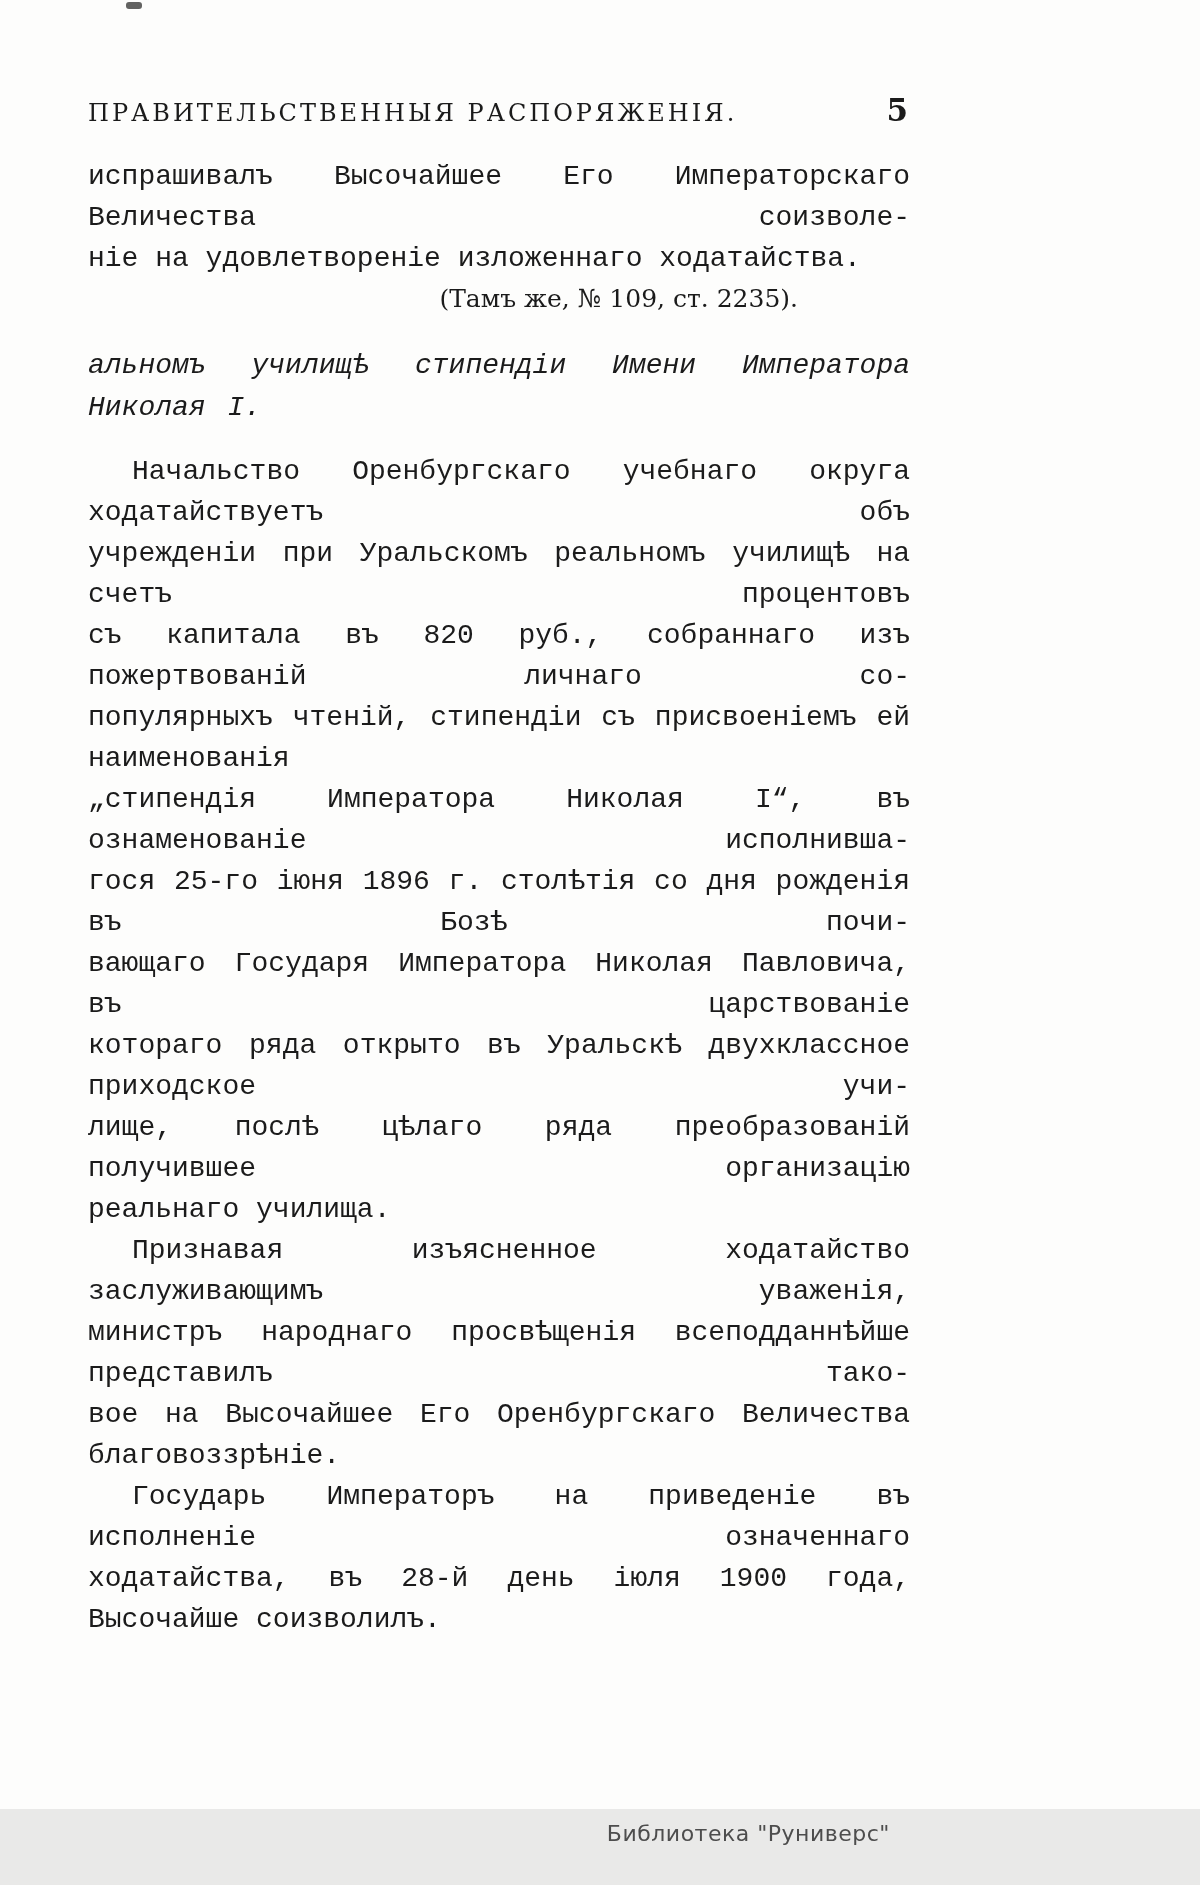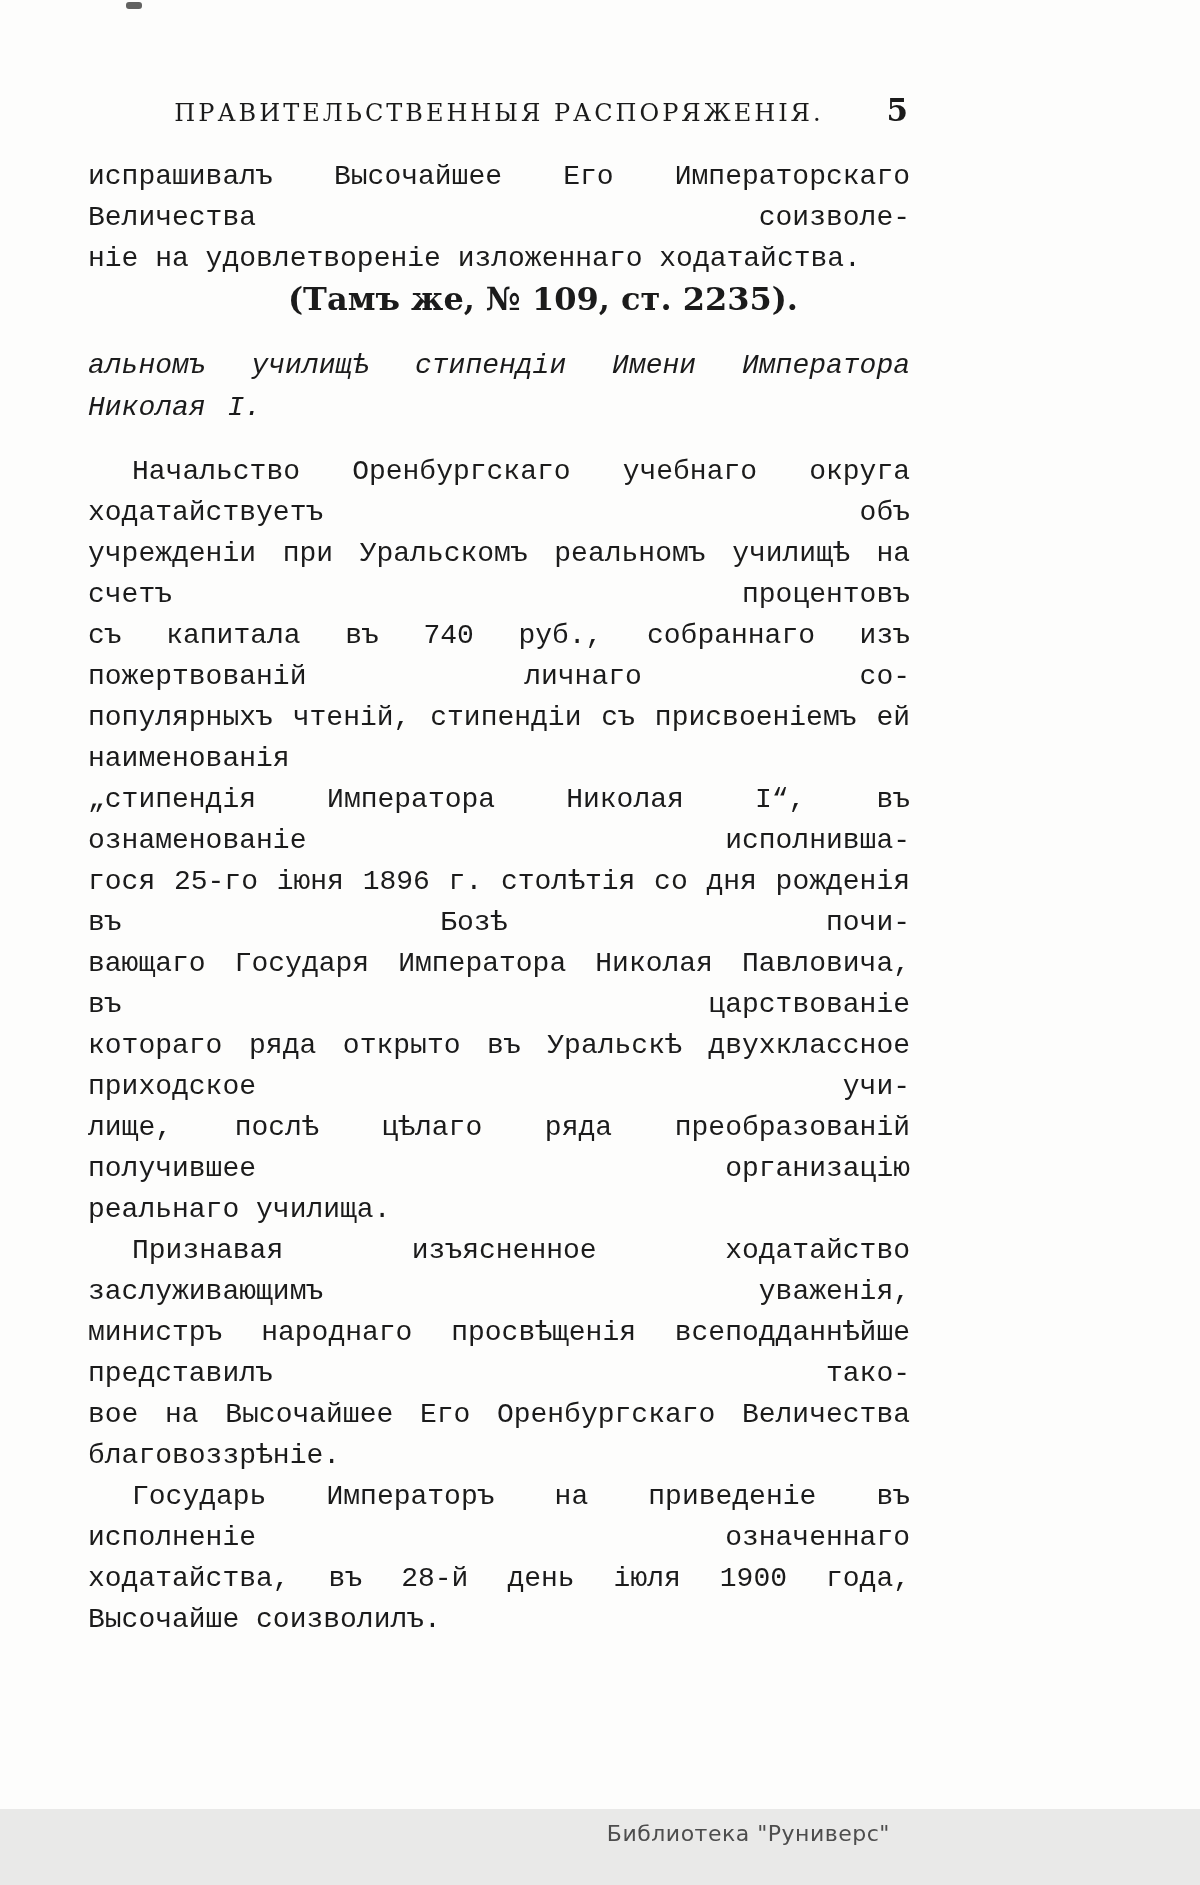--- a/index.html
+++ b/index.html
@@ -32,21 +32,21 @@
     margin-left: 88px;
     padding-top: 98px;
     font-size: 28px;
   }
   .header-row {
     position: relative;
     height: 42px;
     margin-bottom: 16px;
   }
   .header-title {
-    text-align: center;
+    text-align: left;
     font-size: 24px;
     letter-spacing: 3px;
     line-height: 30px;
     white-space: nowrap;
   }
   .page-number {
     position: absolute;
     right: 2px;
     top: -6px;
     font-size: 31px;
@@ -64,24 +64,23 @@
   .heading .line.first { text-indent: 44px; }
   .heading {
     font-style: italic;
     margin: 28px 0 22px;
   }
   .heading .line { line-height: 42px; }
   .heading .line.last { word-spacing: 5px; }
   span.roman { font-style: normal; }
   .reference {
     text-align: right;
-    font-size: 32px;
+    font-size: 25px;
     line-height: 36px;
     margin: 2px 0 8px;
-    font-weight: bold;
   }
   .reference.inset { padding-right: 112px; }
   .footer-band {
     position: absolute;
     left: 0;
     bottom: 0;
     width: 100%;
     height: 76px;
     background: #e9e9e8;
   }
@@ -111,21 +110,21 @@
           <div class="line first">испрашивалъ Высочайшее Его Императорскаго Величества соизволе-</div>
           <div class="line last">ніе на удовлетвореніе изложеннаго ходатайства.</div>
         </div>
         <div class="block reference inset">(Тамъ же, № 109, ст. 2235).</div>
         <div class="block heading indent">
           <div class="line last">альномъ училищѣ стипендіи Имени Императора Николая I.</div>
         </div>
         <div class="block paragraph indent">
           <div class="line first">Начальство Оренбургскаго учебнаго округа ходатайствуетъ объ</div>
           <div class="line">учрежденіи при Уральскомъ реальномъ училищѣ на счетъ процентовъ</div>
-          <div class="line">съ капитала въ 740 руб., собраннаго изъ пожертвованій личнаго со-</div>
+          <div class="line">съ капитала въ 820 руб., собраннаго изъ пожертвованій личнаго со-</div>
           <div class="line">популярныхъ чтеній, стипендіи съ присвоеніемъ ей наименованія</div>
           <div class="line">„стипендія Императора Николая I“, въ ознаменованіе исполнивша-</div>
           <div class="line">гося 25-го іюня 1896 г. столѣтія со дня рожденія въ Бозѣ почи-</div>
           <div class="line">вающаго Государя Императора Николая Павловича, въ царствованіе</div>
           <div class="line">котораго ряда открыто въ Уральскѣ двухклассное приходское учи-</div>
           <div class="line">лище, послѣ цѣлаго ряда преобразованій получившее организацію</div>
           <div class="line last">реальнаго училища.</div>
         </div>
         <div class="block paragraph indent">
           <div class="line first">Признавая изъясненное ходатайство заслуживающимъ уваженія,</div>

